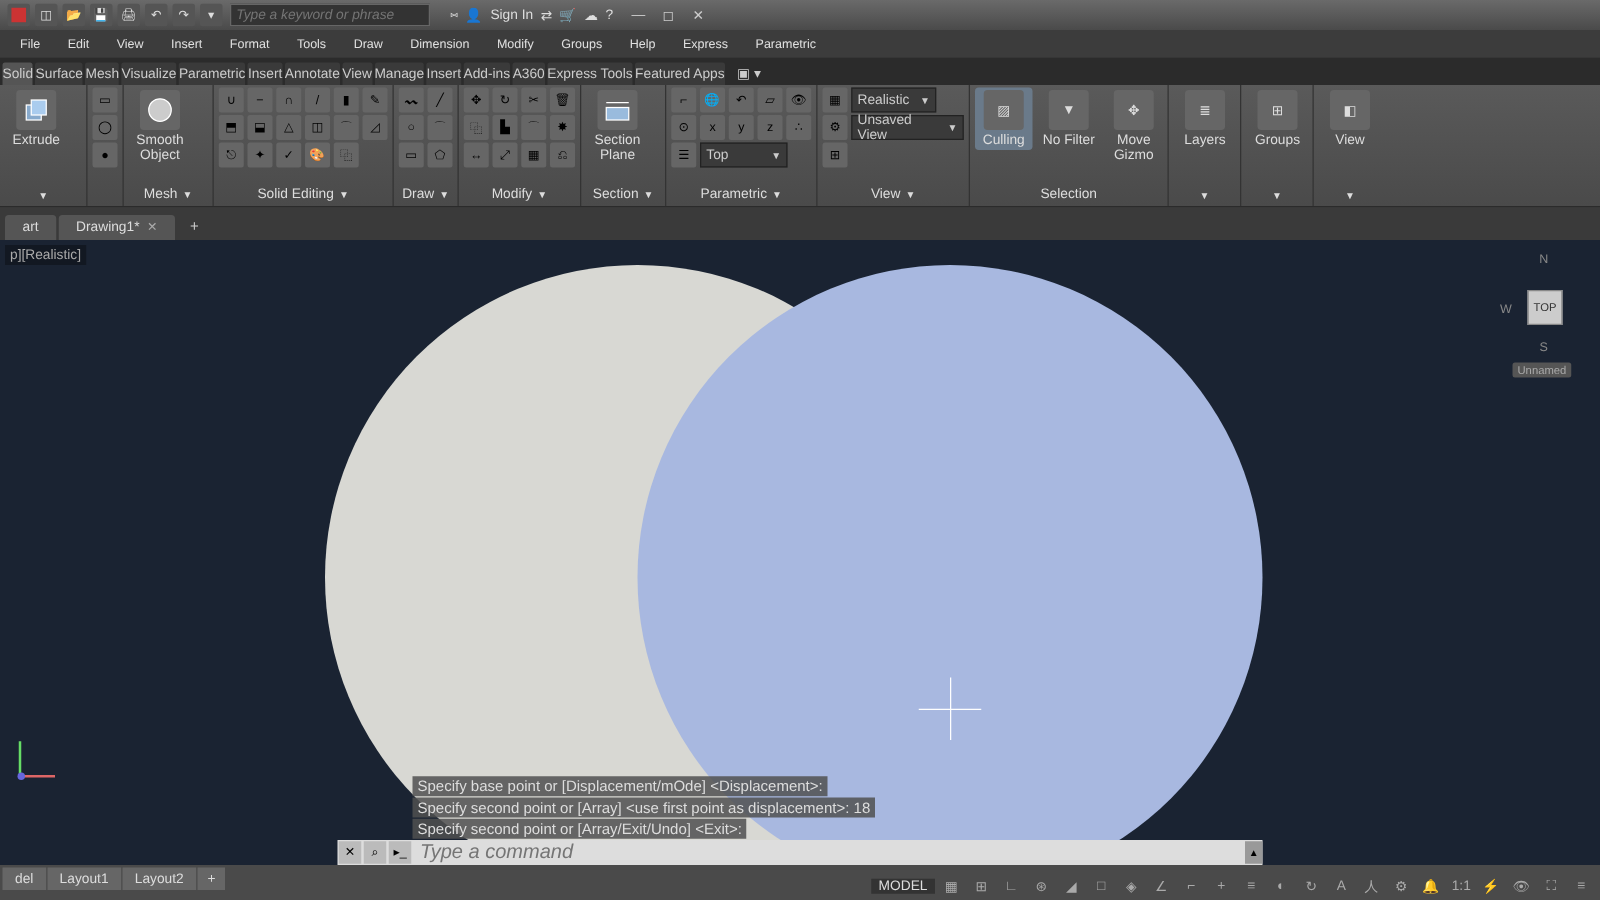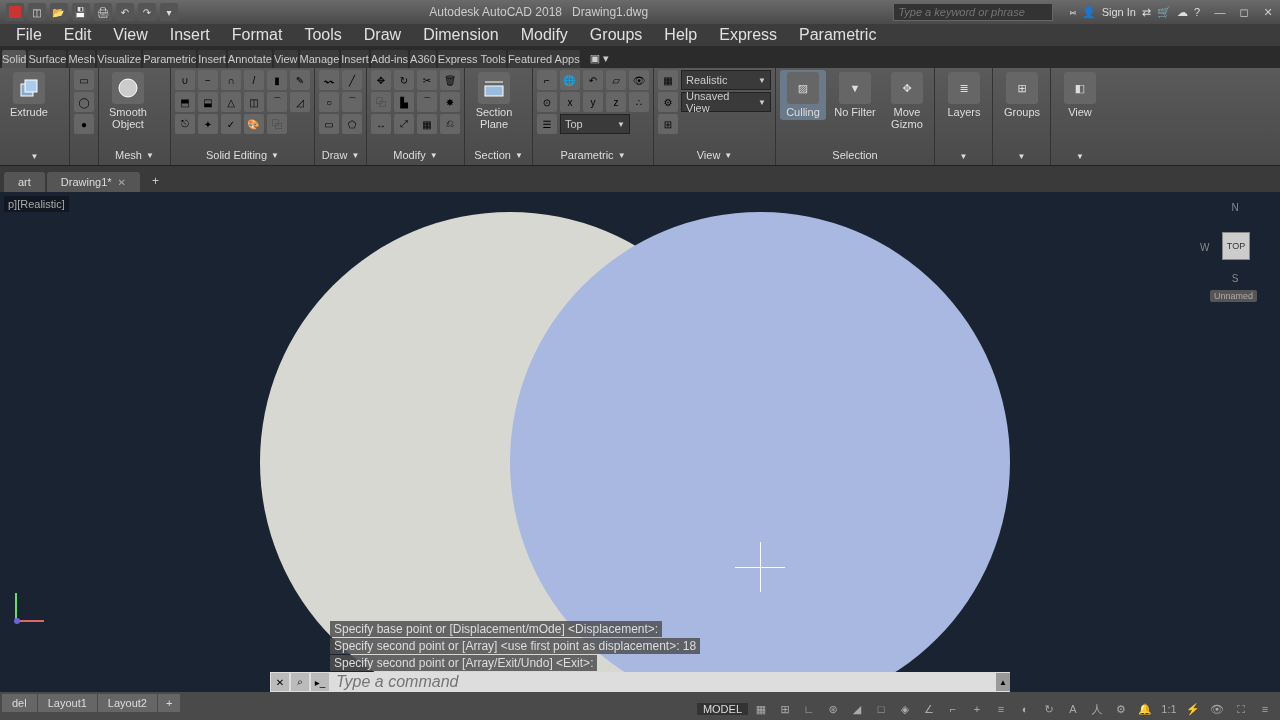--- a/index.html
+++ b/index.html
@@ -10,21 +10,21 @@
 .titlebar .qat { display: flex; gap: 4px; padding: 0 6px; }
 .titlebar .qat-icon { width: 18px; height: 18px; background: #555; border-radius: 2px; display: flex; align-items: center; justify-content: center; font-size: 10px; }
 .titlebar .title { flex: 1; text-align: center; font-size: 12px; color: #ccc; }
 .titlebar .rsearch { width: 160px; height: 18px; background: #333; border: 1px solid #666; color: #888; font-size: 11px; font-style: italic; padding: 0 4px; margin-right: 8px; }
 .titlebar .acct { display: flex; gap: 6px; align-items: center; padding: 0 8px; }
 .titlebar .acct span { font-size: 11px; }
 .titlebar .wbtn { width: 24px; height: 18px; display: flex; align-items: center; justify-content: center; color: #ccc; }
 
 
 .menubar { height: 22px; background: #3c3c3c; display: flex; align-items: center; padding: 0 6px; gap: 2px; }
-.menubar span { color: #e0e0e0; font-size: 16px; padding: 2px 10px; }
+.menubar span { color: #e0e0e0; font-size: 10px; padding: 2px 10px; }
 
 
 .ribtabs { height: 22px; background: #2b2b2b; display: flex; align-items: flex-end; padding: 0 2px; gap: 2px; }
 .ribtabs span { color: #ccc; font-size: 11px; padding: 3px 0; background: #3a3a3a; border-radius: 2px 2px 0 0; }
 .ribtabs span.active { background: #555; }
 
 
 .ribbon { height: 98px; background: linear-gradient(#5a5a5a,#4a4a4a); display: flex; border-bottom: 1px solid #222; }
 .panel { border-right: 1px solid #333; display: flex; flex-direction: column; padding: 2px 4px; }
 .panel .prow { display: flex; gap: 3px; margin-bottom: 2px; }
@@ -98,24 +98,20 @@
           <rect width="12" height="12" fill="#c33"></rect>
         </svg>
       </div>
     <div class="qat-icon">◫</div>
     <div class="qat-icon">📂</div>
     <div class="qat-icon">💾</div>
     <div class="qat-icon">🖨</div>
     <div class="qat-icon">↶</div>
     <div class="qat-icon">↷</div>
     <div class="qat-icon">▾</div>
-  </div>
-  <div class="title">
-    <span>Autodesk AutoCAD 2018</span>&nbsp;&nbsp;
-    <span>Drawing1.dwg</span>
   </div>
   <input class="rsearch" placeholder="Type a keyword or phrase" style="">
   <div class="acct">
     <span>⑅</span>
     <span>👤</span>
     <span>Sign In</span>
     <span>⇄</span>
     <span>🛒</span>
     <span>☁</span>
     <span>?</span>
@@ -316,21 +312,21 @@
       </div>
     <div class="plabel">
         <span>Parametric</span> 
         <span style="font-size:8px">▼</span>
       </div>
   </div>
 
   <div class="panel">
     <div class="prow">
         <div class="smicon">▦</div>
-        <div class="combo" style="width:90px">
+        <div class="combo" style="width:68px">
           <span>Realistic</span>
           <span class="arr">▼</span>
         </div>
       </div>
     <div class="prow">
         <div class="smicon">⚙</div>
         <div class="combo" style="width:90px">
           <span>Unsaved View</span>
           <span class="arr">▼</span>
         </div>

